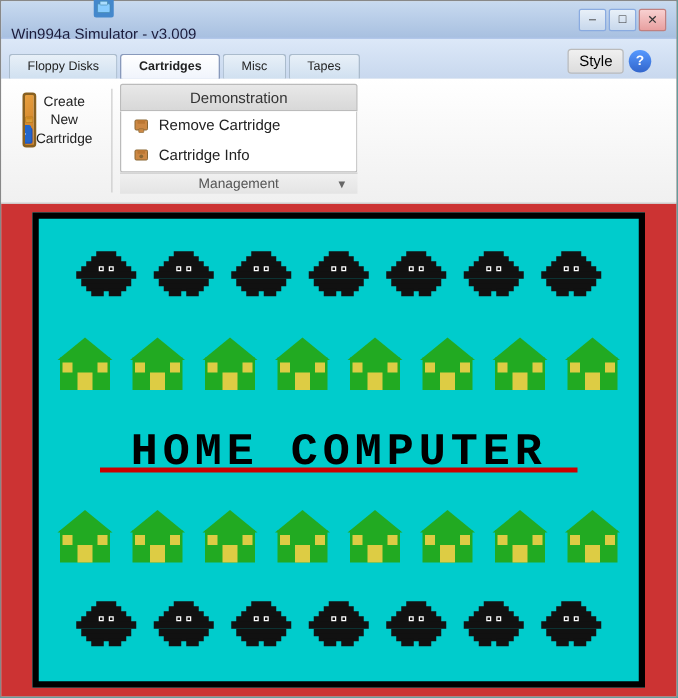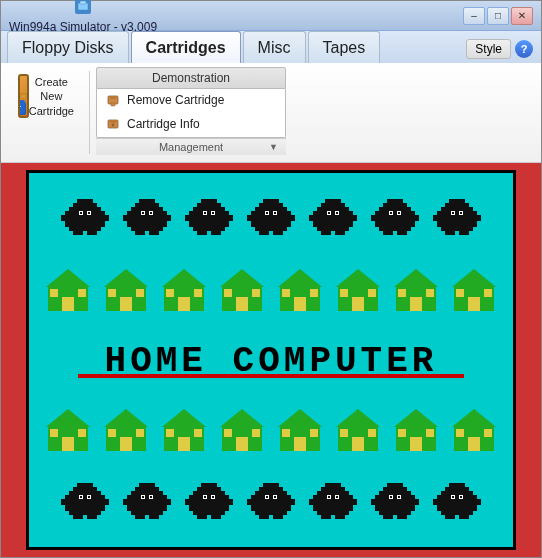--- a/index.html
+++ b/index.html
@@ -76,29 +76,29 @@
       color: #333;
     }
 
     .title-btn.close {
       background: linear-gradient(to bottom, #f8d0d0, #e8a0a0);
       border-color: #c08080;
     }
 
     .tab {
       padding: 4px 14px;
-      font-size: 16px;
+      font-size: 10px;
       color: #222;
       border: 1px solid #aabbcc;
       border-bottom: none;
       background: linear-gradient(to bottom, #e8f0f8, #d0e0f0);
       border-radius: 3px 3px 0 0;
       cursor: pointer;
       margin-right: 2px;
-      height: 32px;
+      height: 20px;
       display: flex;
       align-items: center;
     }
 
     .tab.active {
       background: linear-gradient(to bottom, #ffffff, #f0f4fc);
       border-color: #8899bb;
       font-weight: bold;
       z-index: 2;
     }
@@ -247,21 +247,21 @@
       justify-content: center;
       padding: 10px;
       overflow: hidden;
     }
 
     
     .cartridge-display {
       background: #00cccc;
       width: 490px;
       height: 380px;
-      border: 3px solid #000000;
+      border: 5px solid #000000;
       display: flex;
       flex-direction: column;
       align-items: center;
       justify-content: space-around;
       padding: 10px 15px;
       position: relative;
     }
 
     .pixel-row {
       display: flex;
@@ -341,21 +341,21 @@
     <div class="tab active">
       <span>Cartridges</span>
     </div>
     <div class="tab">
       <span>Misc</span>
     </div>
     <div class="tab">
       <span>Tapes</span>
     </div>
 
-    <div style="position:absolute; right: 8px; bottom: 4px; display:flex; align-items:center; gap:4px;">
+    <div style="position:absolute; right: 20px; bottom: 4px; display:flex; align-items:center; gap:4px;">
       <div class="style-btn">Style</div>
       <div class="help-btn">?</div>
     </div>
   </div>
 
   <div class="ribbon-content">
 
     <div class="create-btn">
       <div class="create-btn-icon">
         <svg width="30" height="30" viewBox="0 0 30 30">

